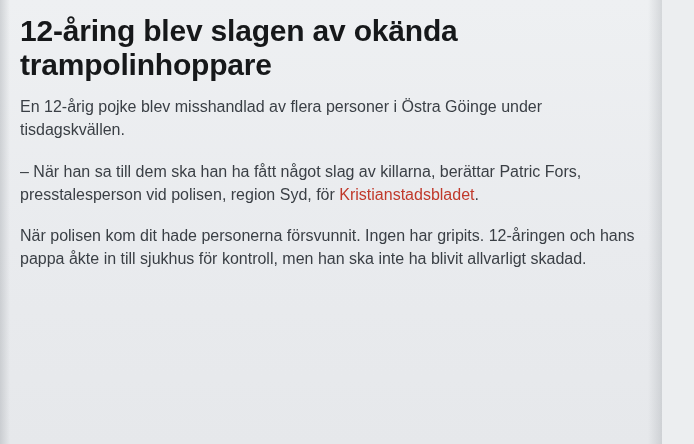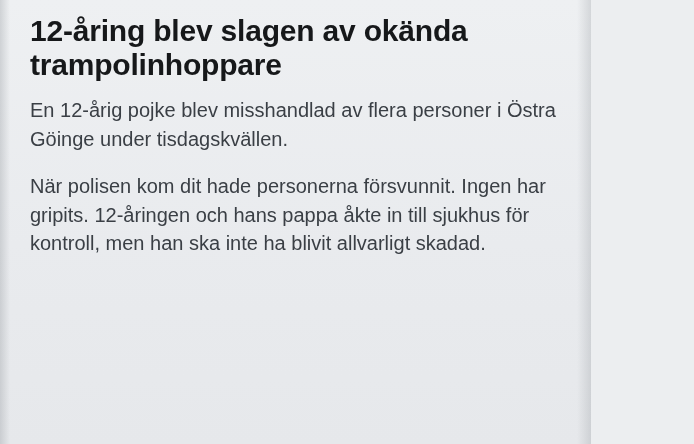--- a/index.html
+++ b/index.html
@@ -9,25 +9,25 @@
   body {
     width: 694px;
     height: 444px;
     overflow: hidden;
     background: #eceef0;
     font-family: "Liberation Sans", sans-serif;
     color: #2b2f33;
   }
   #page {
     position: relative;
-    width: 591px;
+    width: 662px;
     height: 444px;
     background: linear-gradient(180deg, #eef0f2 0%, #e9ebee 55%, #e6e8eb 100%);
     box-sizing: border-box;
-    padding: 10px 24px 0 30px;
+    padding: 10px 24px 0 20px;
   }
   
   #page:before {
     content: "";
     position: absolute;
     top: 0; left: 0;
     width: 10px; height: 100%;
     background: linear-gradient(90deg, rgba(150,155,160,0.35), rgba(150,155,160,0));
     pointer-events: none;
   }
@@ -44,21 +44,21 @@
     font-size: 30px;
     line-height: 1.14;
     font-weight: bold;
     letter-spacing: -0.2px;
     color: #16181a;
     margin: 4px 0 14px 0;
     max-width: 600px;
   }
 
   .body-copy {
-    font-size: 20px;
+    font-size: 16px;
     line-height: 1.42;
     color: #3a3f45;
     max-width: 640px;
   }
   .para {
     margin: 0 0 19px 0;
   }
   .para:last-child {
     margin-bottom: 16px;
   }
@@ -73,17 +73,20 @@
 
 <div id="page">
 
   <h1 class="headline">12-åring blev slagen av okända trampolinhoppare</h1>
 
   <div class="body-copy">
 
     <p class="para">En 12-årig pojke blev misshandlad av flera personer i Östra Göinge under tisdagskvällen.</p>
 
 
+    <p class="para">
+      <span>– När han sa till dem ska han ha fått något slag av killarna, berättar Patric Fors, presstalesperson vid polisen, region Syd, för </span><a class="link" href="#">Kristianstadsbladet</a><span>.</span>
+    </p>
 
     <p class="para">När polisen kom dit hade personerna försvunnit. Ingen har gripits. 12-åringen och hans pappa åkte in till sjukhus för kontroll, men han ska inte ha blivit allvarligt skadad.</p>
 
   </div>
 </div>
 
 </body></html>

